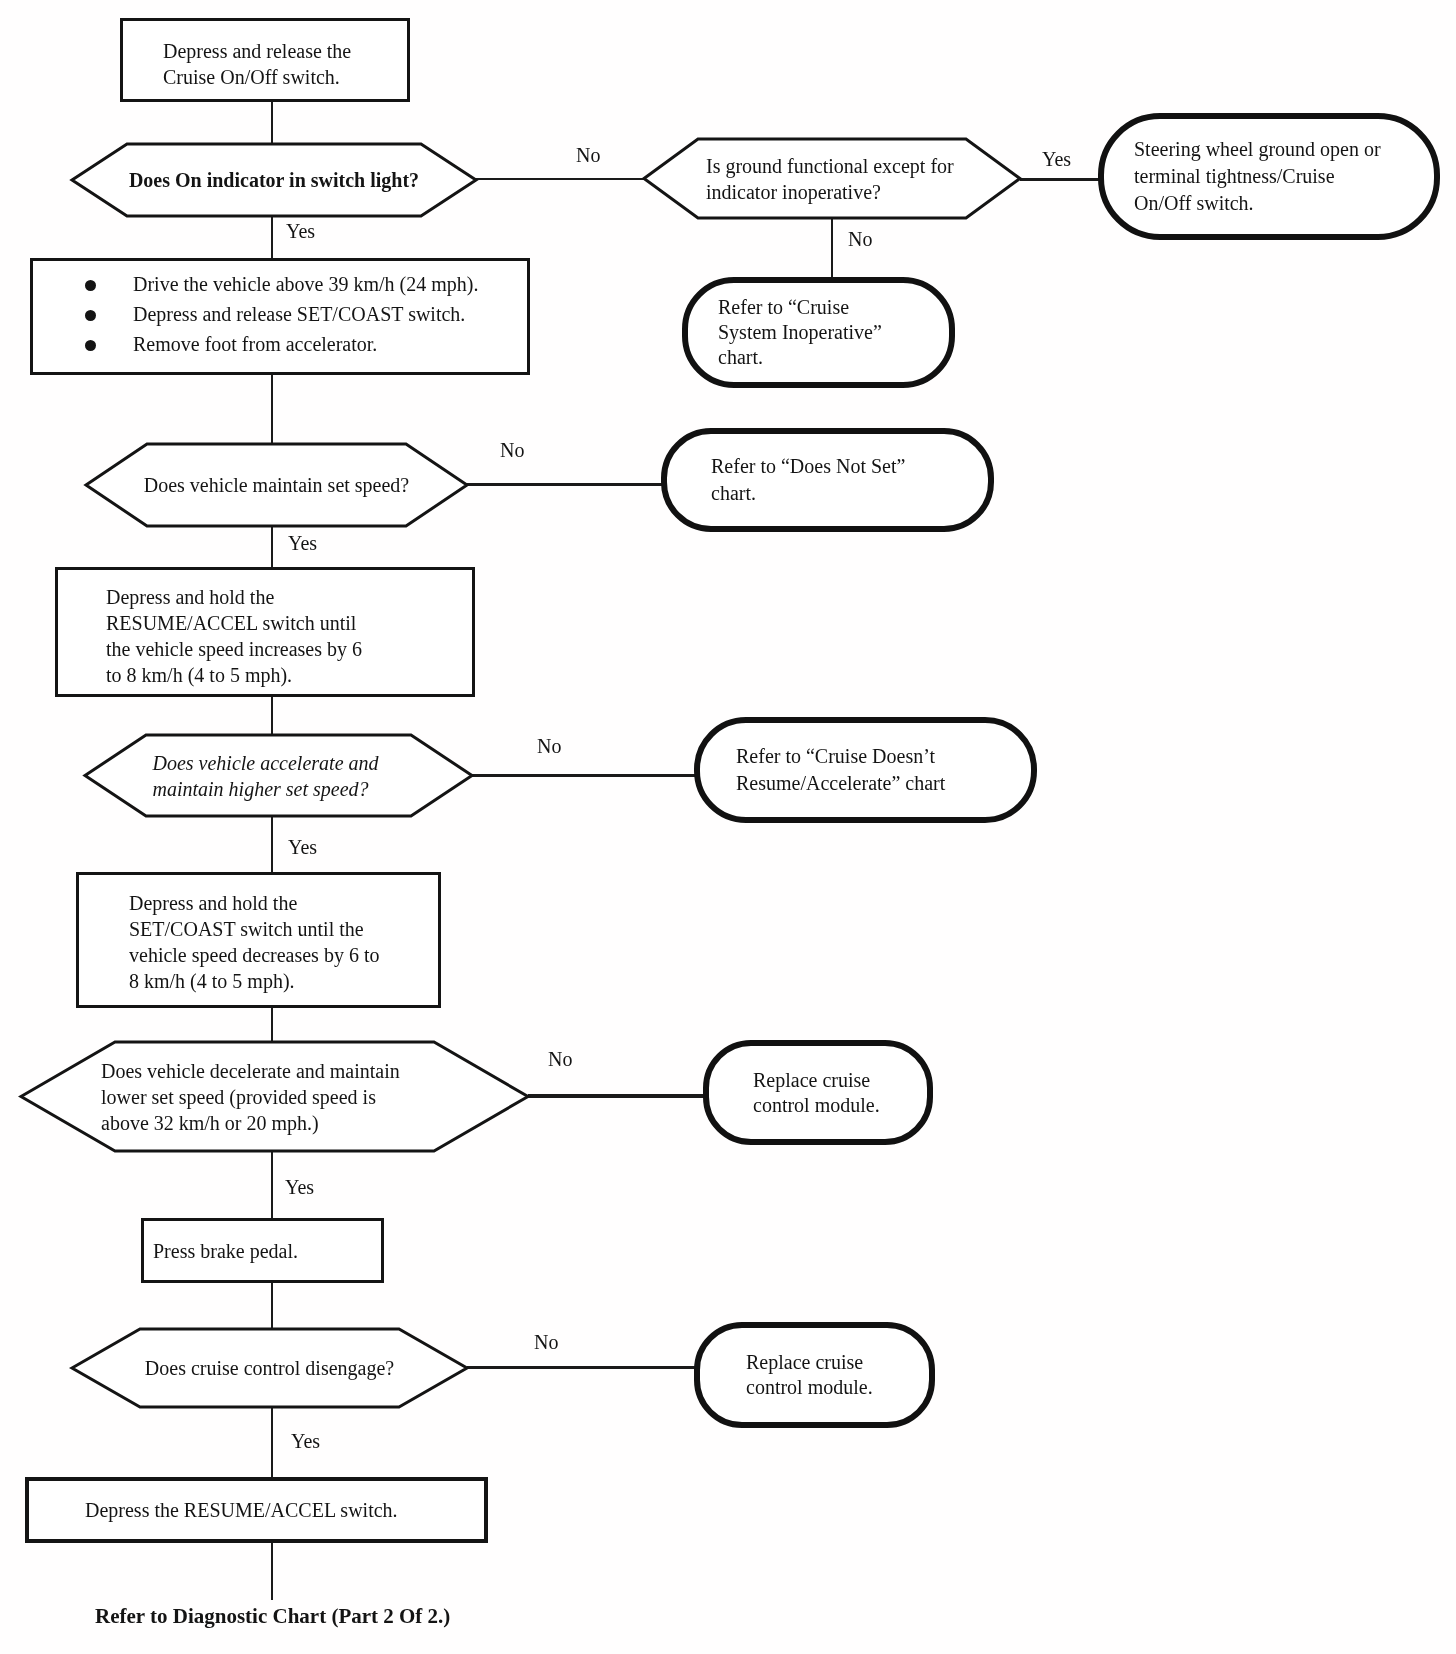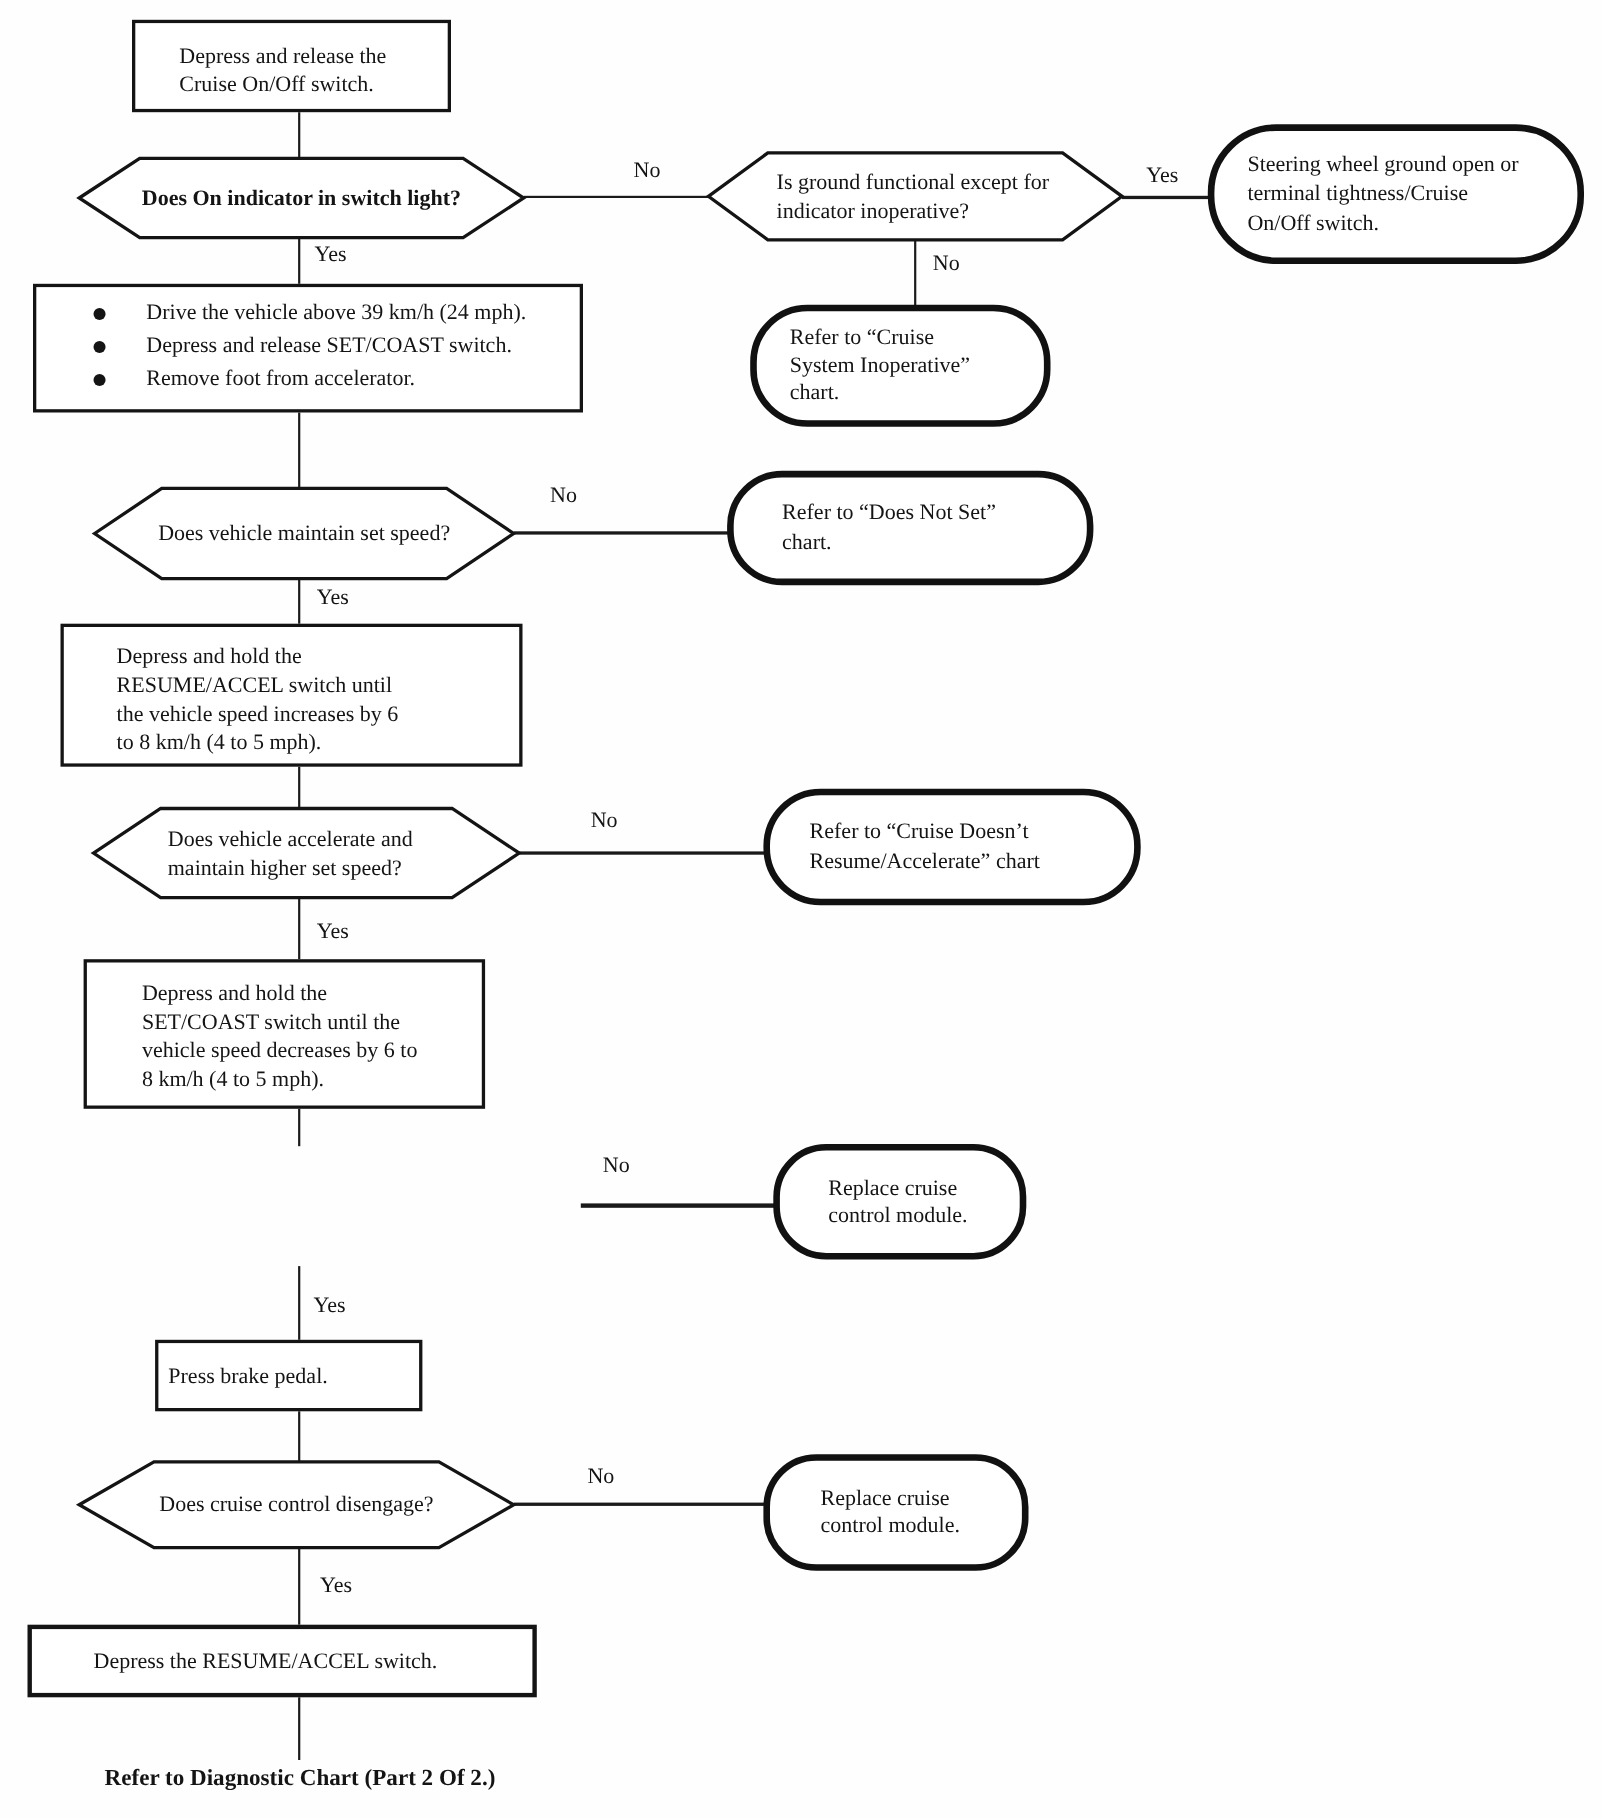--- a/index.html
+++ b/index.html
@@ -119,32 +119,40 @@
 
   <div class="node pbox" style="left:55px;top:567px;width:420px;height:130px;padding:14px 10px 0 48px;">
     <div style="width:272px;">Depress and hold the RESUME/ACCEL switch until the vehicle speed increases by 6 to 8 km/h (4 to 5 mph).</div>
   </div>
 
   <div class="node hex" style="left:83px;top:733px;width:391px;height:85px;">
     <svg viewBox="0 0 391 85" preserveAspectRatio="none">
         <polygon points="2,42.5 63,2 328,2 389,42.5 328,83 63,83" fill="#fff" stroke="#141414" stroke-width="3"></polygon>
       </svg>
     <div class="hex-text">
-        <span style="width:252px;">Does vehicle accelerate and maintain higher set speed?</span>
+        <span style="width:252px;font-style:italic;">Does vehicle accelerate and maintain higher set speed?</span>
       </div>
   </div>
 
   <div class="node term" style="left:694px;top:717px;width:343px;height:106px;border-radius:52px;padding-left:36px;">
     <div class="txt" style="width:248px;">Refer to “Cruise Doesn’t Resume/Accelerate” chart</div>
   </div>
 
   <div class="node pbox" style="left:76px;top:872px;width:365px;height:136px;padding:15px 10px 0 50px;">
     <div style="width:262px;">Depress and hold the SET/COAST switch until the vehicle speed decreases by 6 to 8 km/h (4 to 5 mph).</div>
   </div>
 
+  <div class="node hex" style="left:19px;top:1040px;width:511px;height:113px;">
+    <svg viewBox="0 0 511 113" preserveAspectRatio="none">
+        <polygon points="2,56.5 96,2 415,2 509,56.5 415,111 96,111" fill="#fff" stroke="#141414" stroke-width="3"></polygon>
+      </svg>
+    <div class="hex-text" style="justify-content:flex-start;padding-left:82px;">
+        <span style="width:312px;">Does vehicle decelerate and maintain lower set speed (provided speed is above 32 km/h or 20 mph.)</span>
+      </div>
+  </div>
 
   <div class="node term" style="left:703px;top:1040px;width:230px;height:105px;border-radius:48px;padding-left:44px;">
     <div class="txt" style="width:140px;line-height:25px;">Replace cruise control module.</div>
   </div>
 
   <div class="node pbox" style="left:141px;top:1218px;width:243px;height:65px;display:flex;align-items:center;padding-left:9px;">
     <div>Press brake pedal.</div>
   </div>
 
   <div class="node hex" style="left:70px;top:1327px;width:399px;height:82px;">

